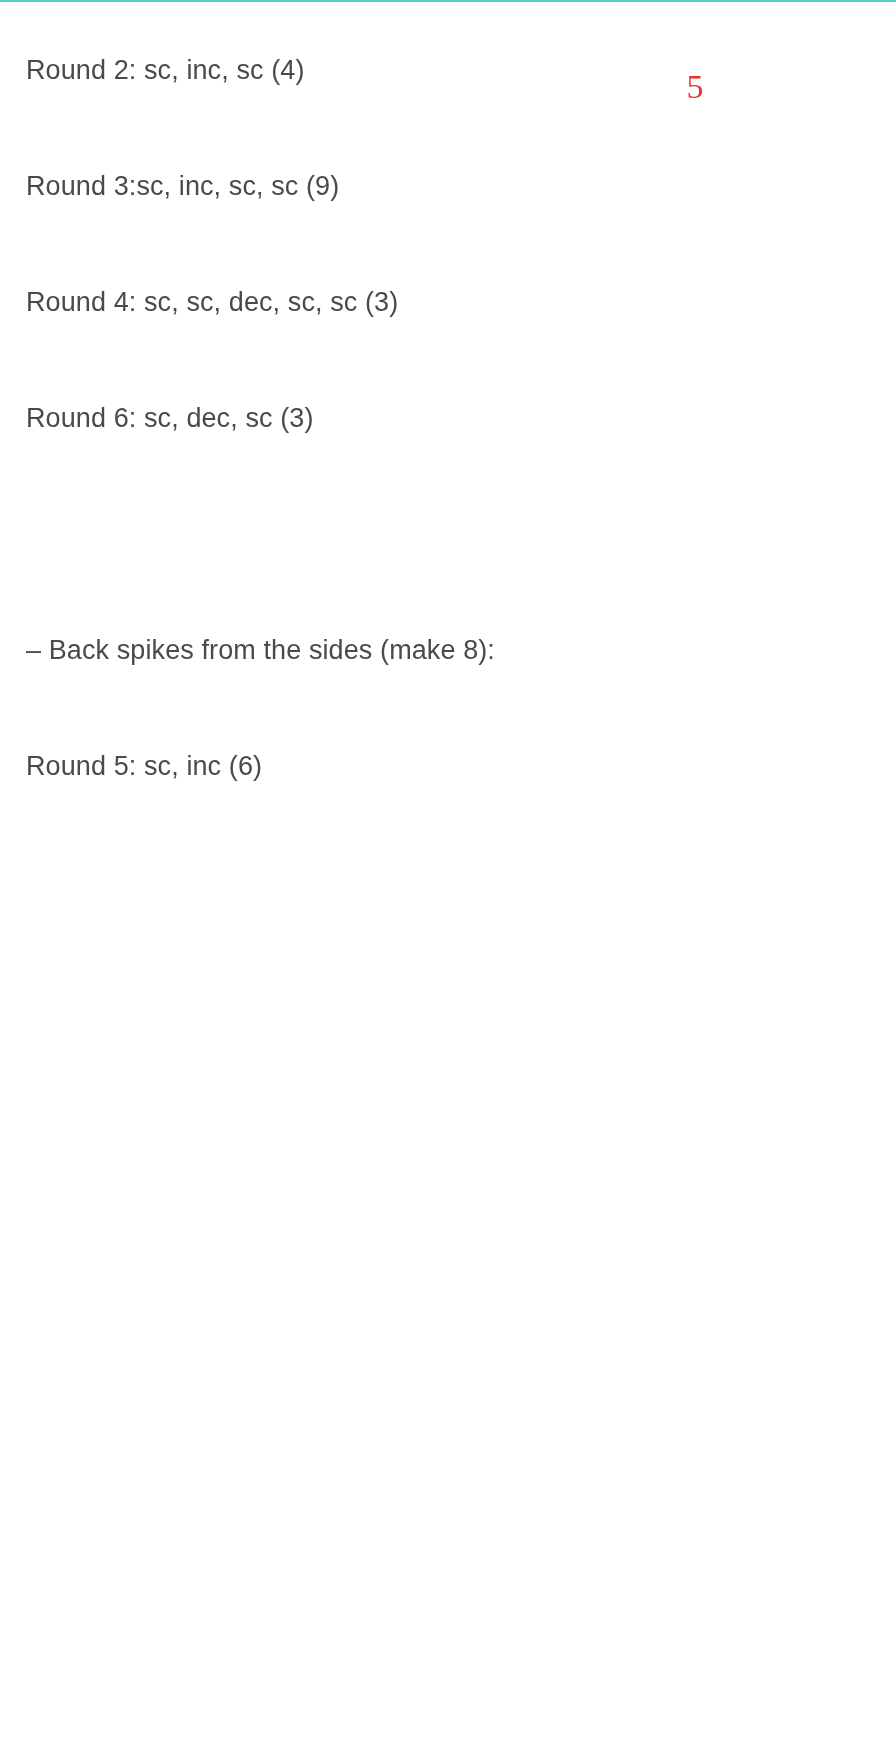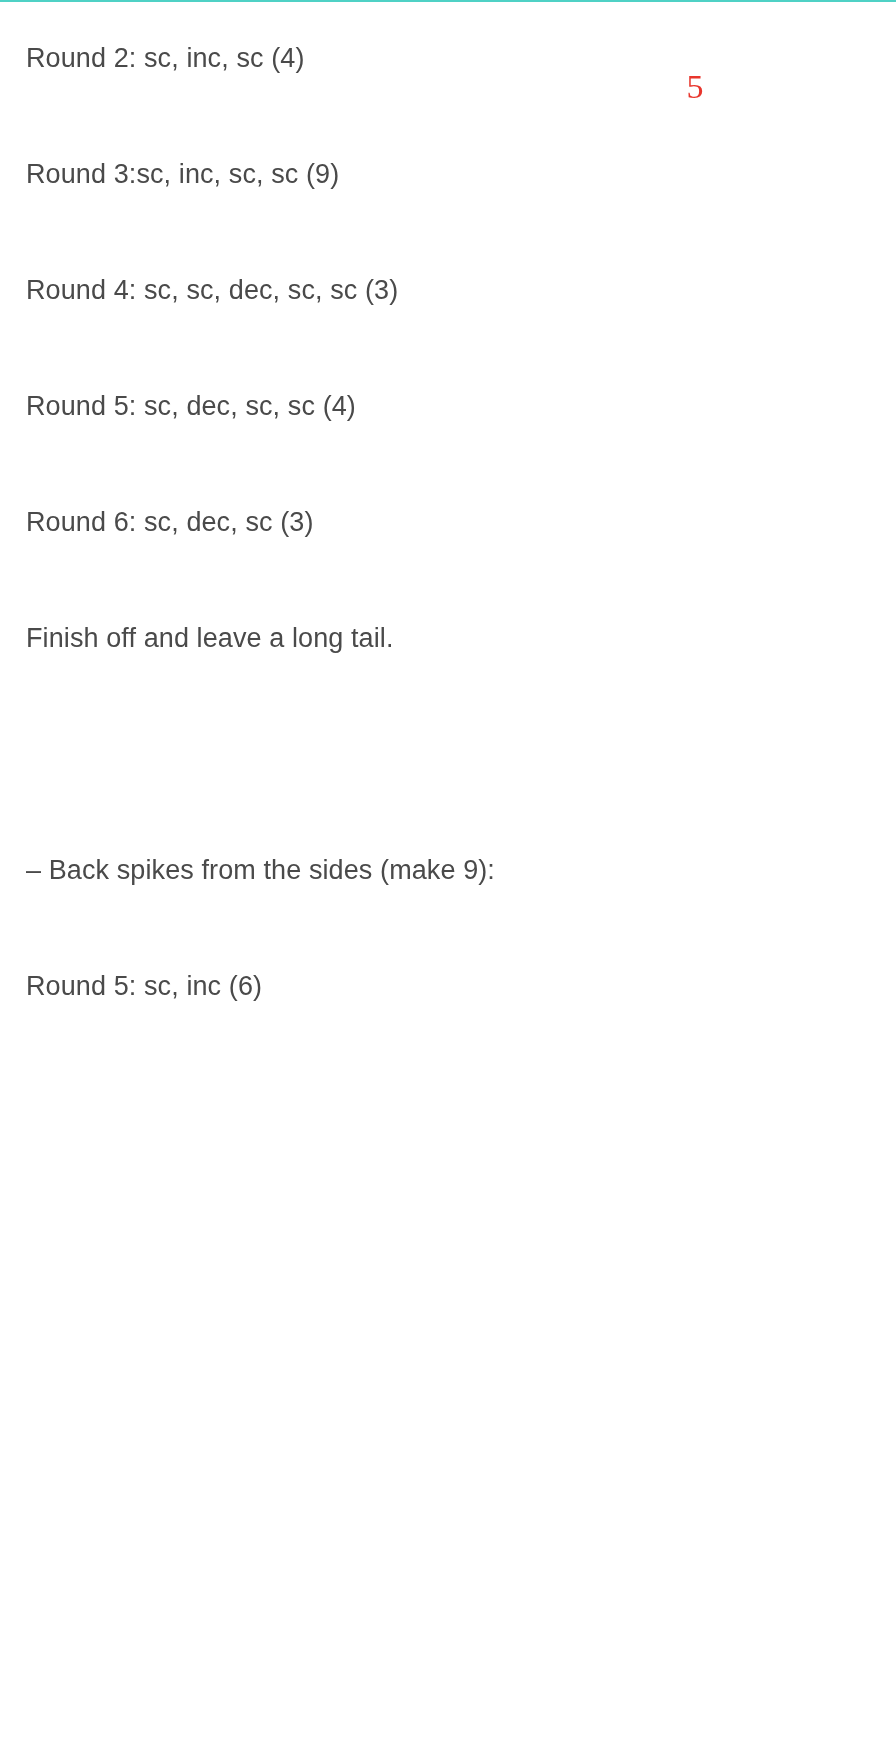--- a/index.html
+++ b/index.html
@@ -18,21 +18,21 @@
   .top-rule {
     position: absolute;
     top: 0;
     left: 0;
     width: 896px;
     height: 2px;
     background: #4fd1c5;
   }
   .page {
     position: absolute;
-    top: 0;
+    top: 12px;
     left: 0;
     width: 832px;
     padding: 0;
     box-sizing: border-box;
   }
   .line {
     font-size: 27px;
     line-height: 1.2;
     color: #4a4a4a;
     padding: 0 26px;
@@ -61,21 +61,19 @@
 </style>
 </head>
 <body>
 
 <div class="top-rule"></div>
 
 <div class="page">
   <div class="line">Round 2: sc, inc, sc (4)</div>
   <div class="line">Round 3:sc, inc, sc, sc (9)</div>
   <div class="line">Round 4: sc, sc, dec, sc, sc (3)</div>
-  <div class="line">Round 5: sc, dec, sc, sc (4)</div>
   <div class="line">Round 6: sc, dec, sc (3)</div>
-  <div class="line">Finish off and leave a long tail.</div>
   <div class="line blank"></div>
-  <div class="line">– Back spikes from the sides (make 9):</div>
+  <div class="line">– Back spikes from the sides (make 8):</div>
   <div class="line">Round 5: sc, inc (6)</div>
 </div>
 
 <div class="page-number">5</div>
 
 </body></html>

